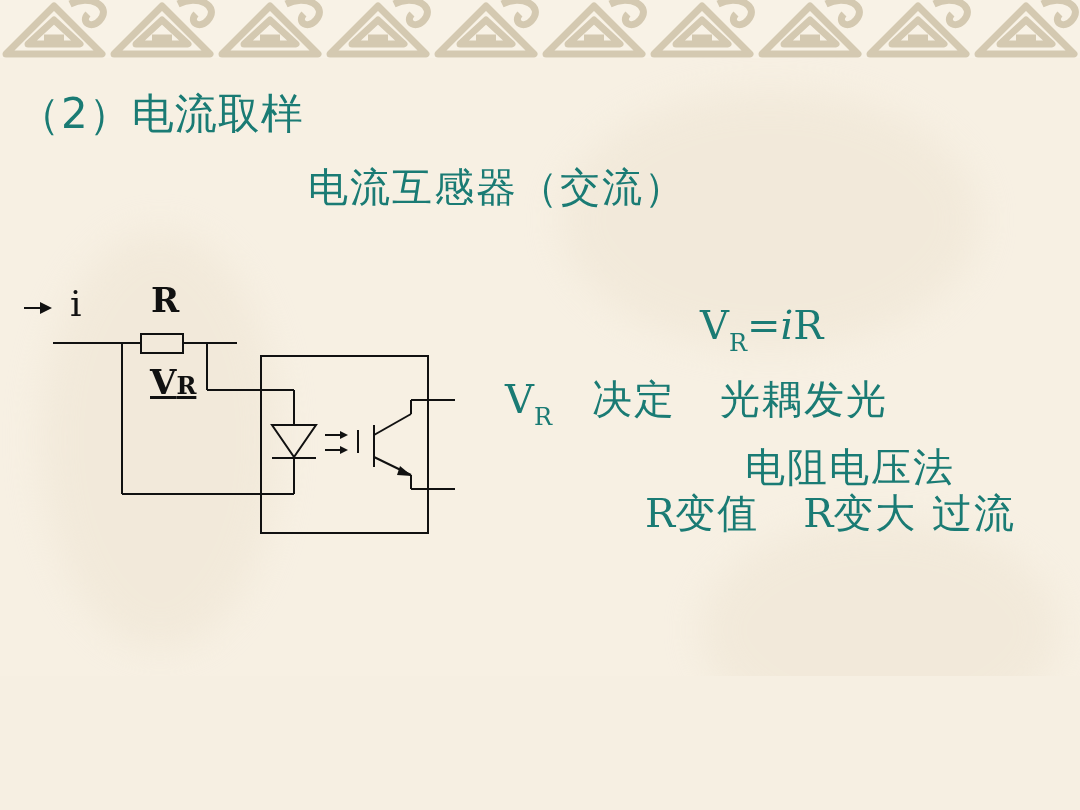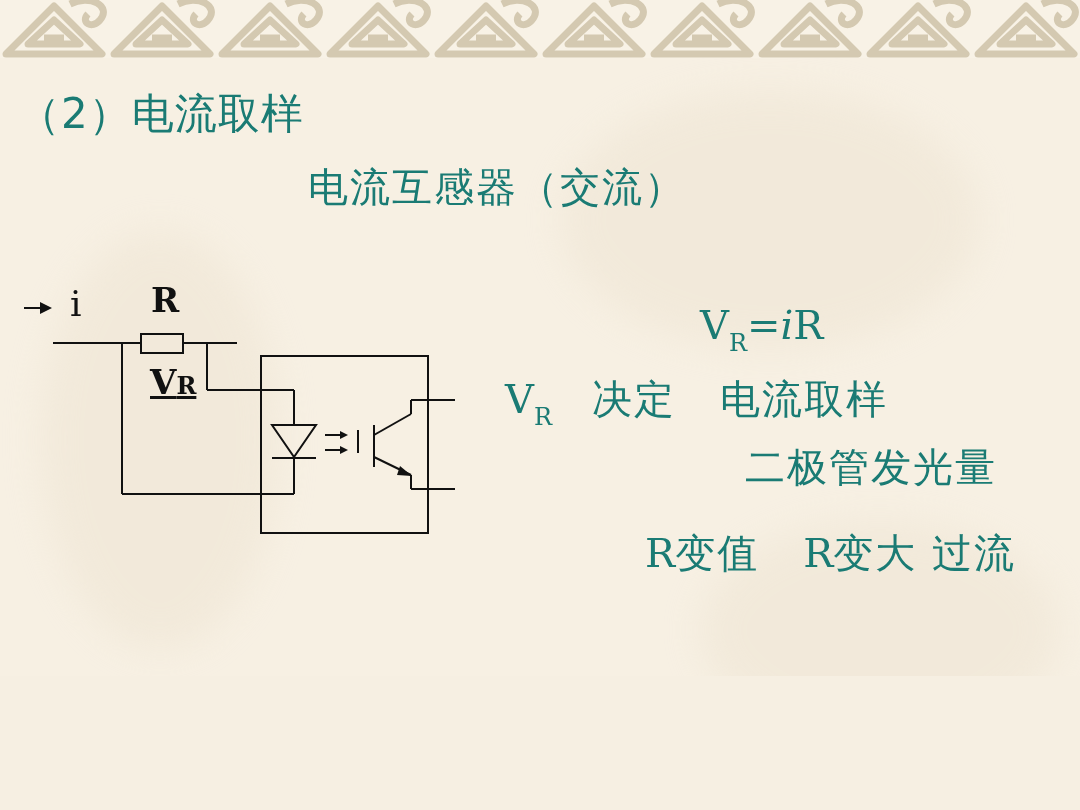--- a/index.html
+++ b/index.html
@@ -9,21 +9,21 @@
   .wash { position:absolute; border-radius:50%; background:#ece2d0; opacity:0.45; filter:blur(18px); }
   .border-top { position:absolute; left:0; top:0; width:1080px; height:58px; }
   .border-bottom { position:absolute; left:0; top:752px; width:1080px; height:58px; }
   .txt { position:absolute; white-space:nowrap; color:#1a7b74; }
   .h1 { left:18px; top:86px; font-size:42px; font-family:"DejaVu Sans","Liberation Sans",sans-serif; letter-spacing:1px; }
   .h2 { left:14px; top:160px; font-size:40px; font-family:"DejaVu Sans","Liberation Sans",sans-serif; letter-spacing:2px; }
   .h2b { left:308px; top:160px; font-size:40px; font-family:"DejaVu Sans","Liberation Sans",sans-serif; letter-spacing:2px; }
   .r1 { left:700px; top:302px; font-size:40px; }
   .r2 { left:505px; top:372px; font-size:40px; }
   .r3 { left:745px; top:440px; font-size:40px; letter-spacing:2px; }
-  .r4 { left:645px; top:526px; font-size:40px; }
+  .r4 { left:645px; top:486px; font-size:40px; }
   .sub { font-size:24px; vertical-align:-12px; }
   .cjk { font-family:"DejaVu Sans","Liberation Sans",sans-serif; letter-spacing:2px; }
   .circuit { position:absolute; left:0; top:270px; }
   .clabel { position:absolute; font-family:"DejaVu Serif","Liberation Serif",serif; font-weight:bold; color:#111; }
 </style>
 </head>
 <body>
 
 <div class="slide">
 
@@ -113,19 +113,19 @@
   <div class="clabel" style="left:70px;top:283px;font-size:36px;font-weight:normal;">i</div>
   <div class="clabel" style="left:151px;top:280px;font-size:34px;">R</div>
   <div class="clabel" style="left:150px;top:362px;font-size:34px;text-decoration:underline;">
     <span>V</span><span style="font-size:24px;">R</span>
   </div>
 
   <div class="txt r1">
     <span>V</span><span class="sub">R</span><span>=</span><span style="font-style:italic;">i</span><span>R</span>
   </div>
   <div class="txt r2">
-    <span>V</span><span class="sub">R</span><span class="cjk" style="margin-left:40px;white-space:pre;">决定   电流取样</span>
+    <span>V</span><span class="sub">R</span><span class="cjk" style="margin-left:40px;white-space:pre;">决定   光耦发光</span>
   </div>
-  <div class="txt r3 cjk">二极管发光量</div>
+  <div class="txt r3 cjk">电阻电压法</div>
   <div class="txt r4">
     <span>R</span><span class="cjk">变值</span><span style="margin-left:44px;">R</span><span class="cjk">变大 过流</span>
   </div>
 </div>
 
 </body></html>

